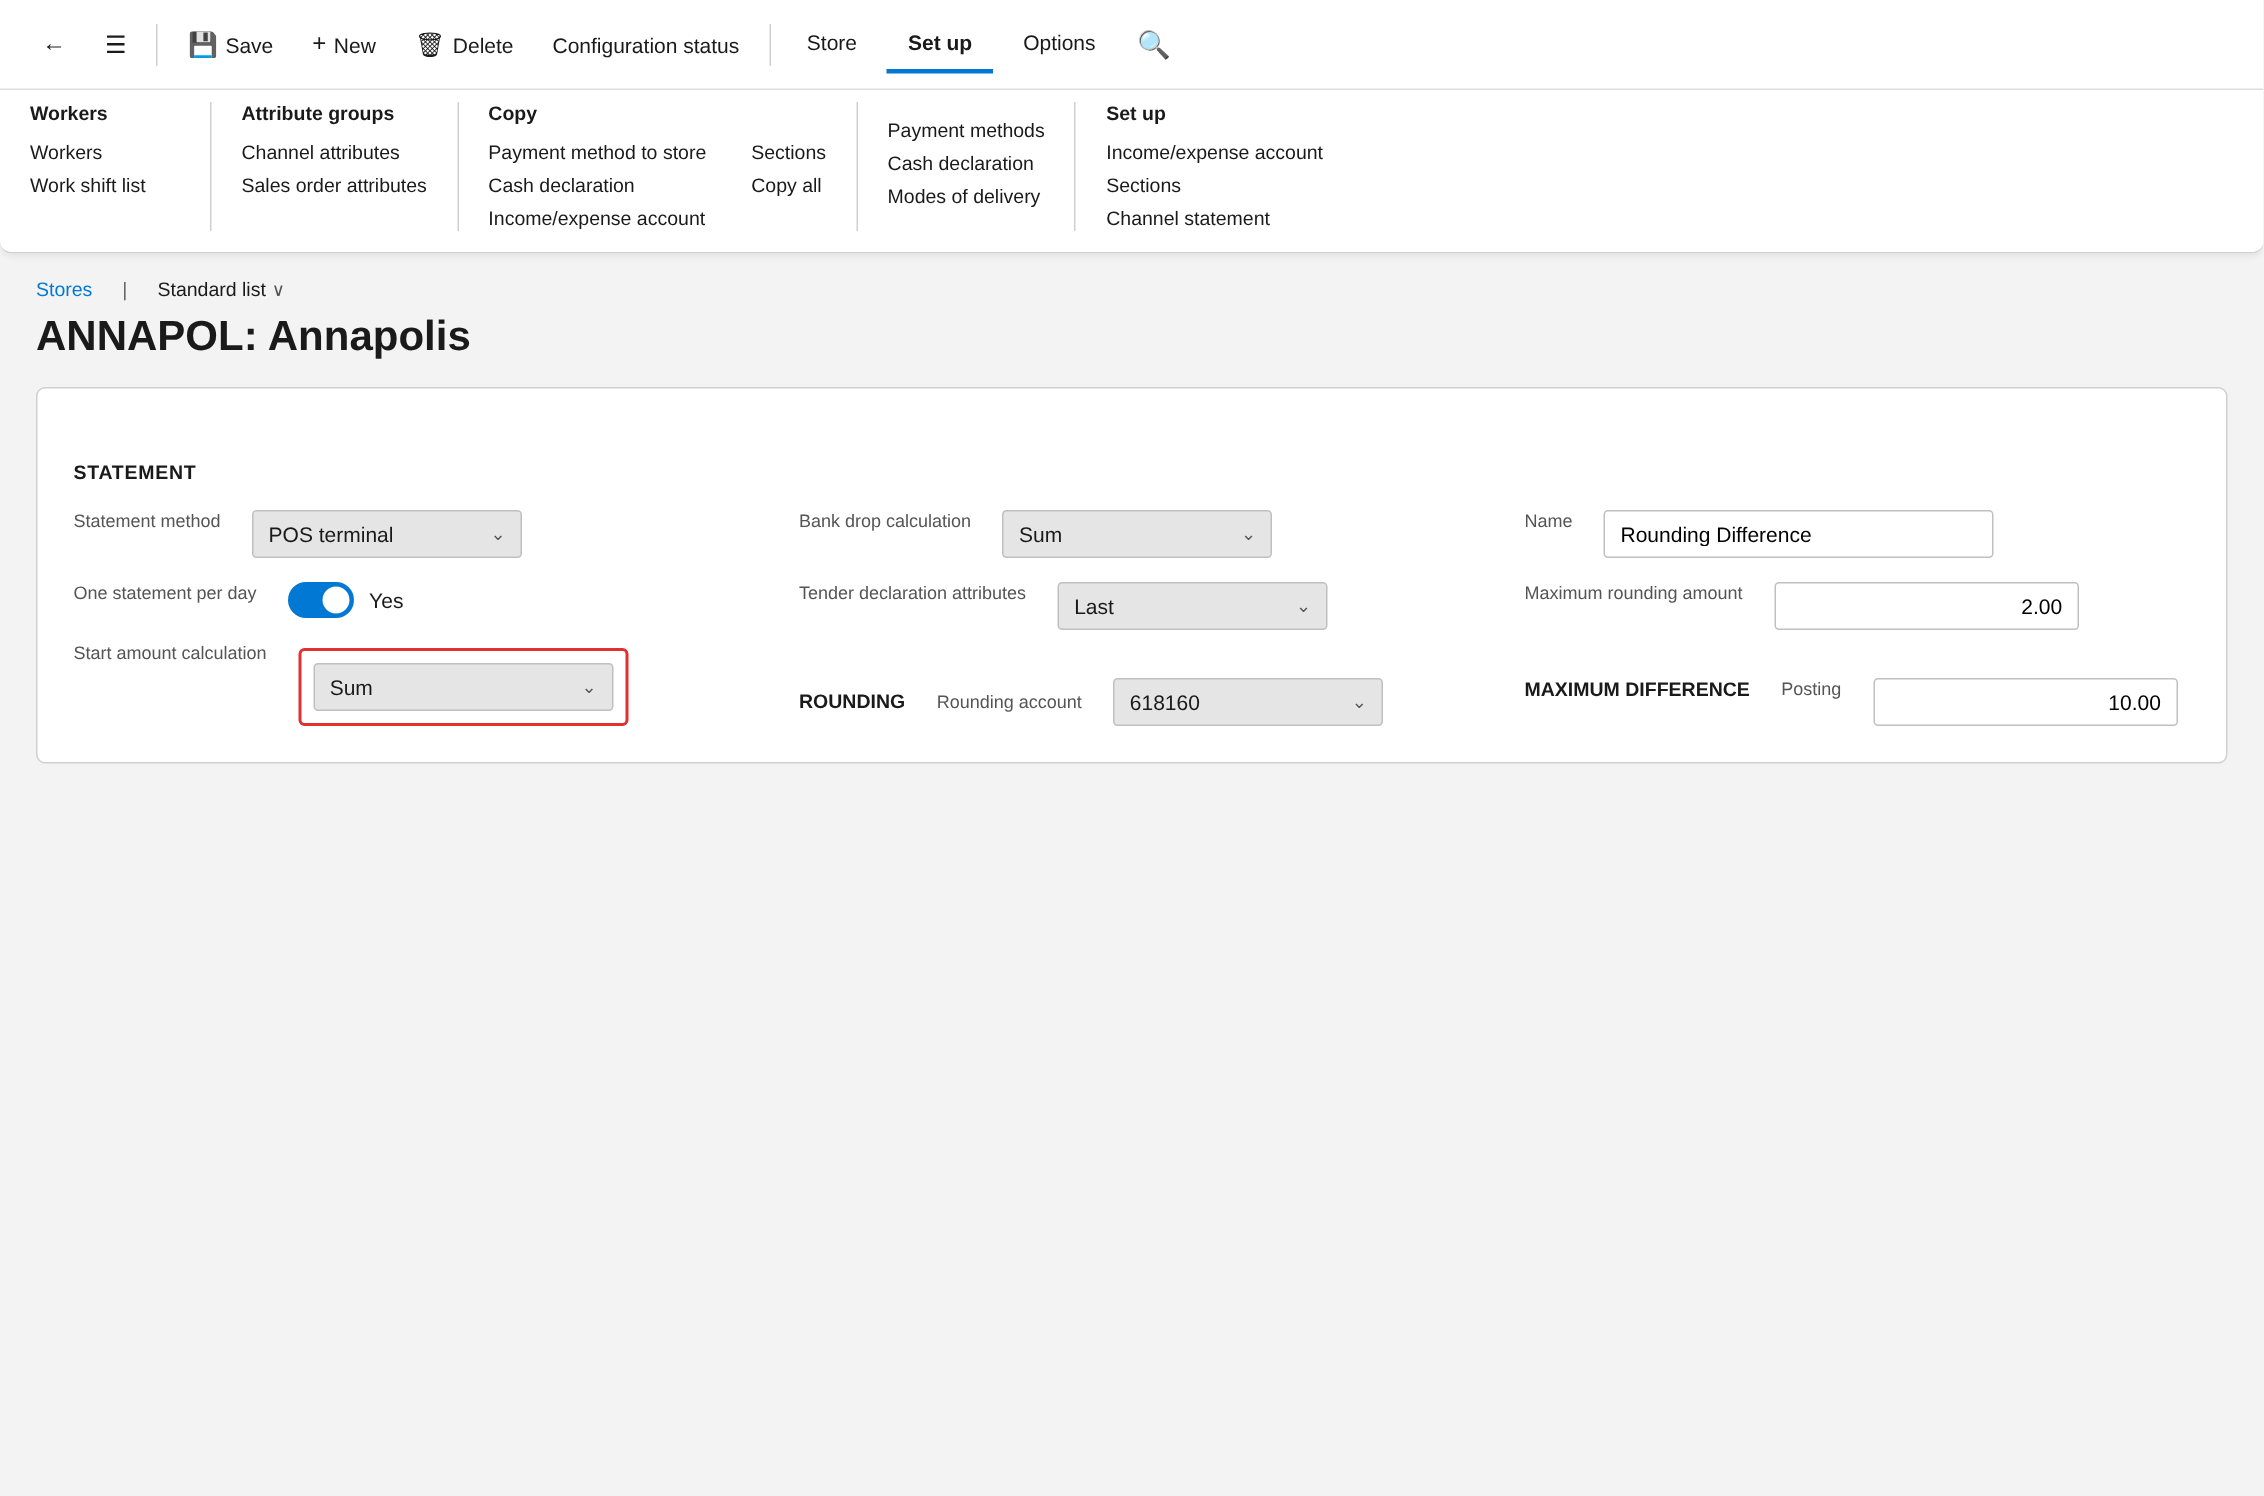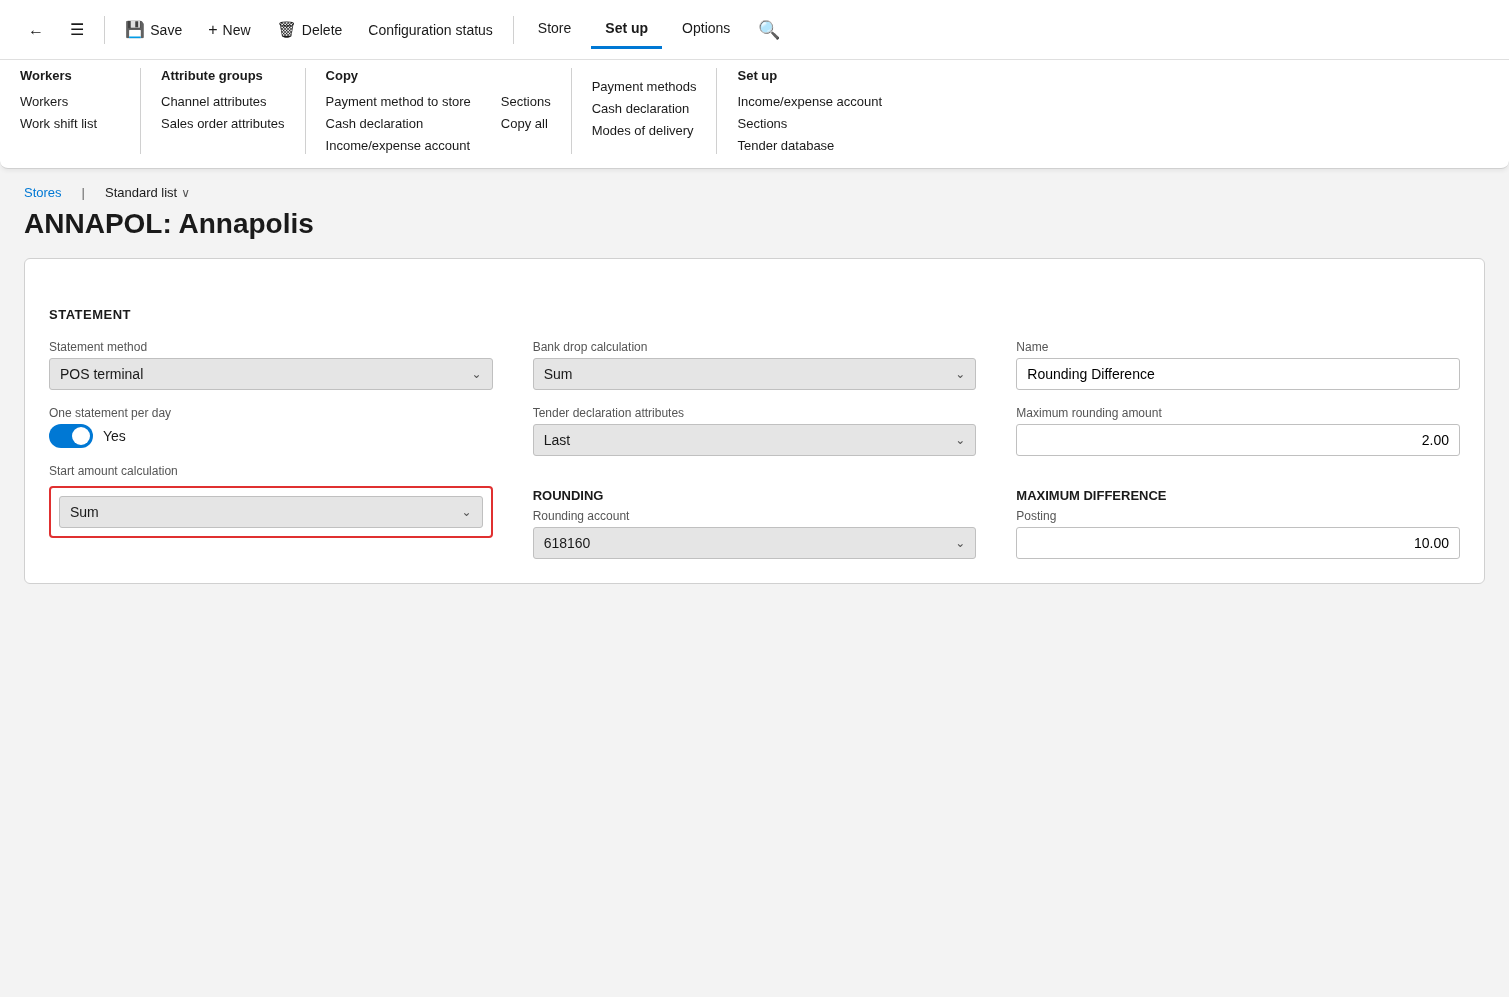--- a/index.html
+++ b/index.html
@@ -137,22 +137,21 @@
       grid-template-columns: 1fr 1fr 1fr;
       gap: 20px 40px;
     }
     .form-col {
       display: flex;
       flex-direction: column;
       gap: 16px;
     }
     .form-field {
       display: flex;
-      flex-direction: column;
-      gap: 4px;
+      gap: 21px;
     }
     .form-label {
       font-size: 12px;
       color: #555;
     }
     .form-label-bold {
       font-weight: 700;
       font-size: 13px;
       color: #1a1a1a;
       margin-bottom: 2px;
@@ -300,21 +299,21 @@
       <span class="ribbon-item">Cash declaration</span>
       <span class="ribbon-item">Modes of delivery</span>
     </div>
   </div>
 
   <div class="ribbon-group">
     <div class="ribbon-group-header">Set up</div>
     <div class="ribbon-items">
       <span class="ribbon-item">Income/expense account</span>
       <span class="ribbon-item">Sections</span>
-      <span class="ribbon-item">Tender database</span>
+      <span class="ribbon-item">Channel statement</span>
     </div>
   </div>
 </div>
 
 <div class="page-content">
 
   <div class="breadcrumb-row">
     <span class="breadcrumb-link">Stores</span>
     <span class="breadcrumb-sep">|</span>
     <span class="view-selector">
@@ -372,21 +371,21 @@
         </div>
 
         <div class="form-field">
           <span class="form-label">Tender declaration attributes</span>
           <div class="form-select">
             <span>Last</span>
             <span class="chevron">⌄</span>
           </div>
         </div>
 
-        <div class="form-field" style="margin-top: 16px;">
+        <div class="form-field" style="margin-top: 16px; align-items: center;">
           <span class="form-label-bold">ROUNDING</span>
           <span class="form-label">Rounding account</span>
           <div class="form-select">
             <span>618160</span>
             <span class="chevron">⌄</span>
           </div>
         </div>
       </div>
 
       <div class="form-col">

